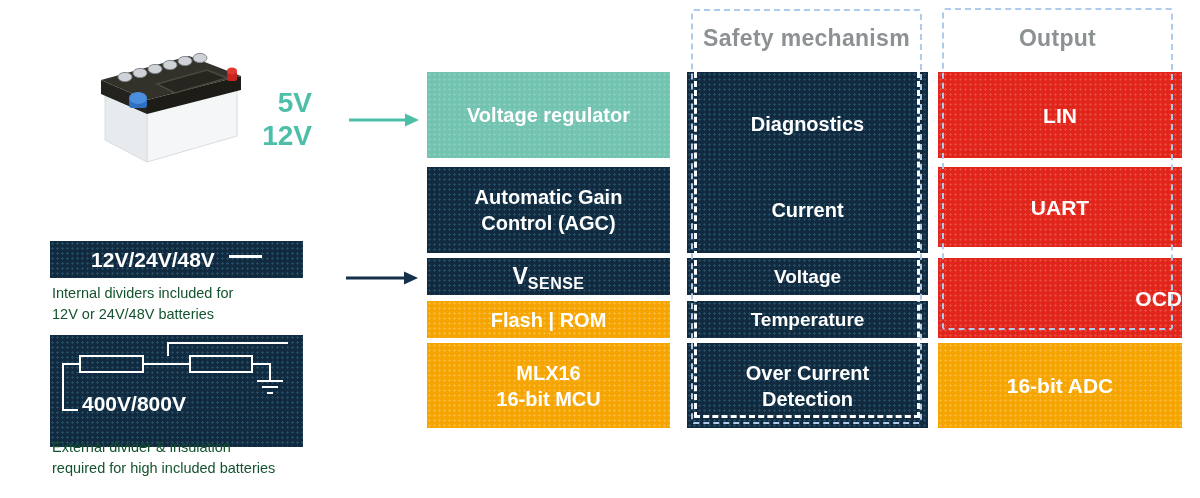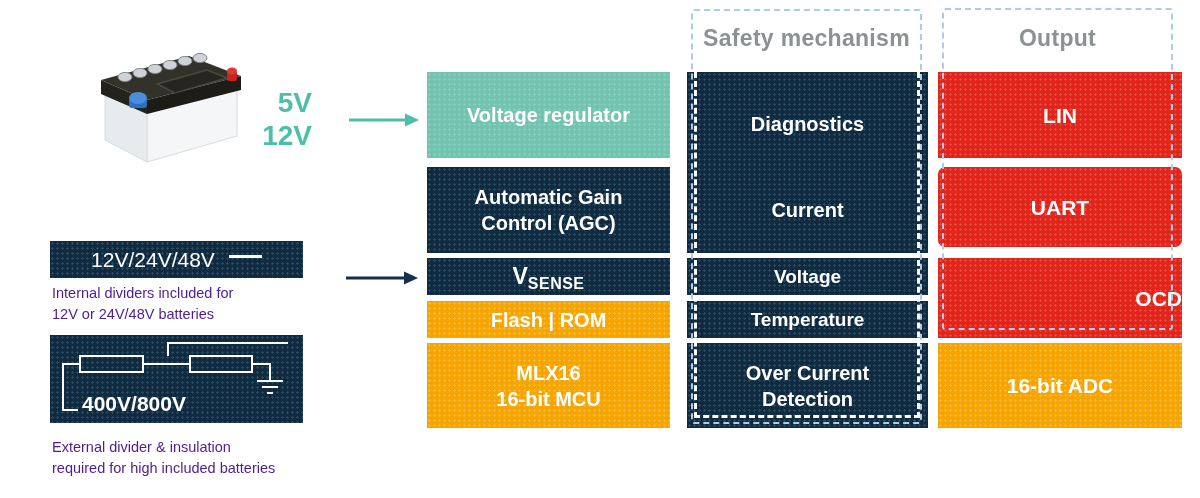--- a/index.html
+++ b/index.html
@@ -33,25 +33,25 @@
   }
   .lv-labels{
     position:absolute;left:240px;top:86px;width:72px;text-align:right;
     color:#4dbfa8;font-size:28px;font-weight:700;line-height:33px;
   }
   .navy-box{
     position:absolute;box-sizing:border-box;color:#ffffff;
   }
   .divider-label-row{
     width:100%;height:100%;display:flex;align-items:center;justify-content:center;
-    font-size:21px;font-weight:400;
+    font-size:21px;font-weight:700;
   }
   .divider-dash{display:inline-block;width:33px;height:3px;background:#ffffff;margin-left:14px;transform:translateY(-3px);}
   .caption{
-    position:absolute;color:#4c1d95;font-size:14.5px;line-height:1.45;font-weight:400;
+    position:absolute;color:#14532d;font-size:14.5px;line-height:1.45;font-weight:400;
   }
   .hv-label{
     position:absolute;left:32px;top:57px;color:#ffffff;font-size:21px;font-weight:700;
   }
   .vs-main{font-size:23px;font-weight:700;line-height:23px;}
   .vs-sub{font-size:16px;font-weight:700;position:relative;top:7px;letter-spacing:0.5px;}
   .twoline span{display:block;}
 </style>
 </head>
 <body>
@@ -96,21 +96,21 @@
   <div class="caption" style="left:52px;top:283px;width:270px;">
     <div>Internal dividers included for</div>
     <div>12V or 24V/48V batteries</div>
   </div>
 
   <svg class="abs" style="left:346px;top:270px;" width="72" height="16" viewBox="0 0 72 16">
     <line x1="0" y1="8" x2="59" y2="8" stroke="#14304a" stroke-width="3"></line>
     <polygon points="58,1.5 72,8 58,14.5" fill="#14304a"></polygon>
   </svg>
 
-  <div class="navy-box navy" style="left:50px;top:335px;width:253px;height:88px;padding-left:21px;">
+  <div class="navy-box navy" style="left:50px;top:335px;width:253px;height:112px;padding-left:21px;">
     <svg width="253" height="90" viewBox="0 0 253 90" style="position:absolute;left:0;top:0;">
       <g fill="none" stroke="#ffffff" stroke-width="2">
         <polyline points="28,75 13,75 13,29 30,29"></polyline>
         <rect x="30" y="21" width="63" height="16"></rect>
         <line x1="93" y1="29" x2="140" y2="29"></line>
         <rect x="140" y="21" width="62" height="16"></rect>
         <polyline points="118,21 118,8 238,8"></polyline>
         <polyline points="202,29 220,29 220,46"></polyline>
         <line x1="207" y1="46" x2="233" y2="46"></line>
         <line x1="212" y1="52" x2="228" y2="52"></line>
@@ -163,21 +163,21 @@
   </div>
 
   <div class="white-dash-rect" style="left:694px;top:72px;width:226px;height:346px;"></div>
   <div class="dotted-rect" style="left:691px;top:9px;width:231px;height:415px;"></div>
 
   <div class="col-header" style="left:942px;top:20px;width:231px;height:36px;">Output</div>
 
   <div class="block redb fs21" style="left:938px;top:72px;width:244px;height:86px;">
     <span>LIN</span>
   </div>
-  <div class="block redb fs21" style="left:938px;top:167px;width:244px;height:80px;border-radius:7px;">
+  <div class="block redb fs21" style="left:938px;top:167px;width:244px;height:80px;">
     <span>UART</span>
   </div>
   <div class="block redb fs21" style="left:938px;top:258px;width:244px;height:80px;align-items:flex-end;">
     <span>OCD</span>
   </div>
   <div class="block orangeb fs21" style="left:938px;top:343px;width:244px;height:85px;">
     <span>16-bit ADC</span>
   </div>
 
   <div class="dotted-rect" style="left:942px;top:8px;width:231px;height:322px;"></div>

